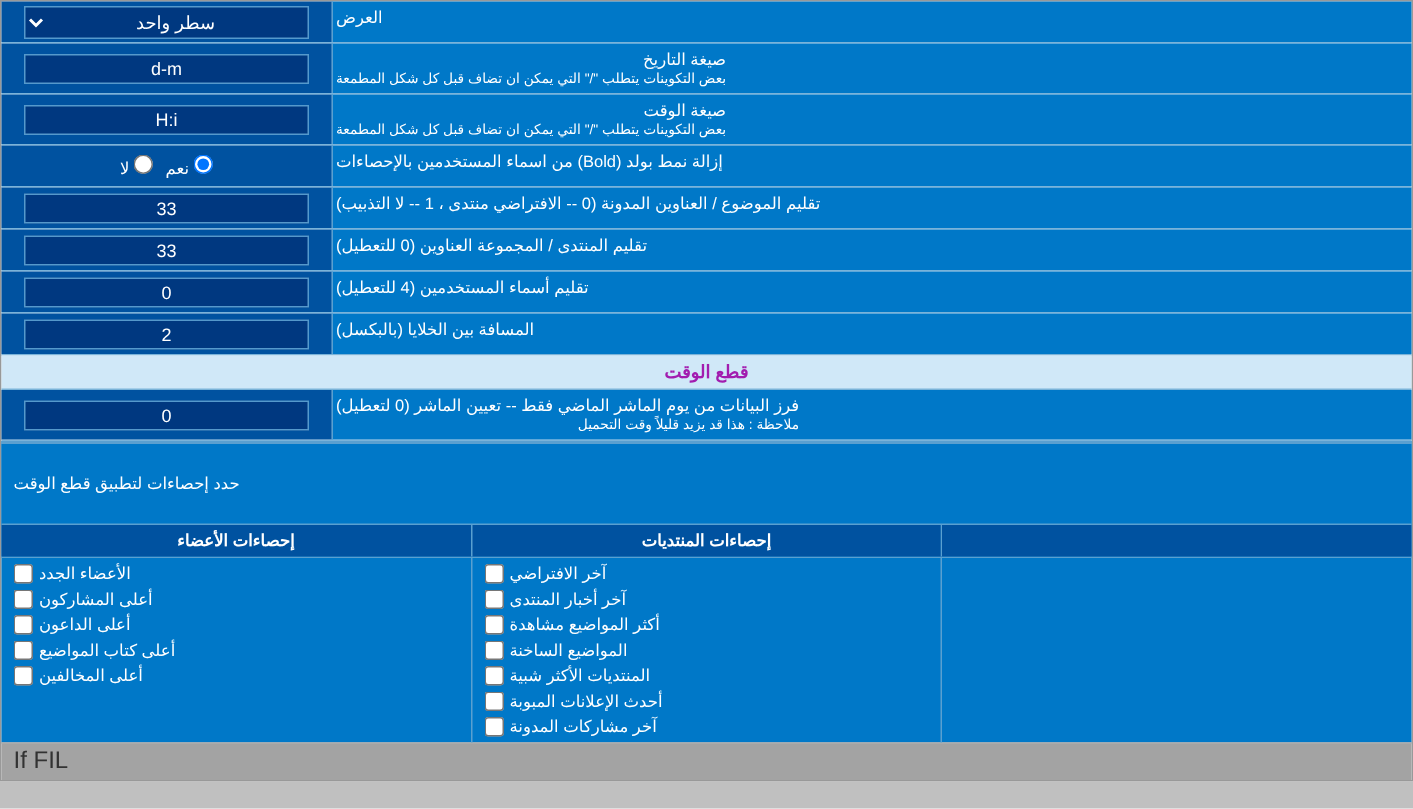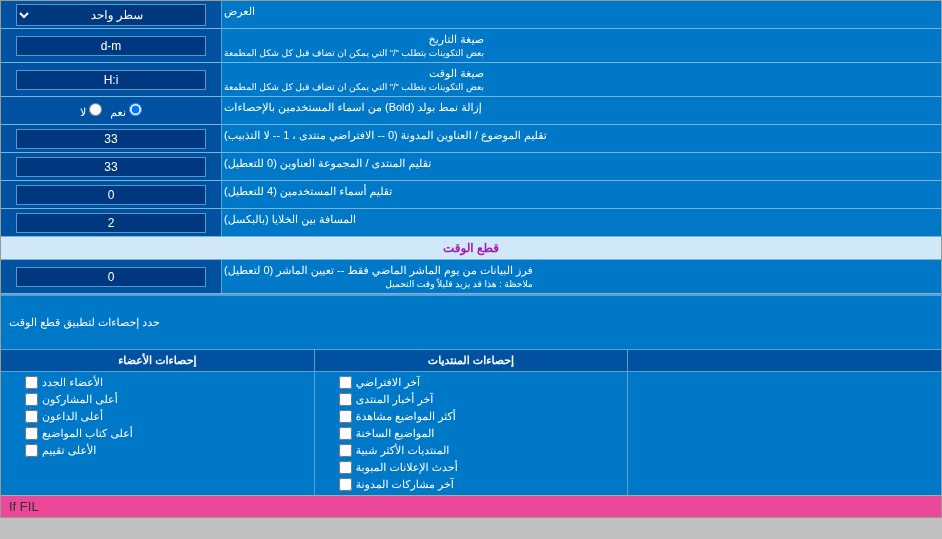--- a/index.html
+++ b/index.html
@@ -107,21 +107,21 @@
     }
     .checkboxes-header-cell:last-child {
       border-left: none;
     }
     .checkboxes-body-row {
       display: flex;
     }
     .checkboxes-col {
       flex: 1;
       border-left: 1px solid #5aa0d0;
-      padding: 2px 16px;
+      padding: 2px 0;
     }
     .checkboxes-col:last-child {
       border-left: none;
     }
     .checkbox-item {
       display: flex;
       align-items: center;
       justify-content: flex-end;
       padding: 2px 8px;
       color: #fff;
@@ -306,25 +306,25 @@
         </div>
         <div class="checkbox-item">
           <span>أعلى الداعون</span>
           <input type="checkbox" style="">
         </div>
         <div class="checkbox-item">
           <span>أعلى كتاب المواضيع</span>
           <input type="checkbox" style="">
         </div>
         <div class="checkbox-item">
-          <span>الأعلى تقييم</span>
-          <input type="checkbox" style="">
-        </div>
-      </div>
-    </div>
-
-  </div>
-
-  <div style="background:#ec4899; padding:3px 8px; font-size:13px; color:#333; text-align:left; border-top:1px solid #aaa;">
+          <span>أعلى المخالفين</span>
+          <input type="checkbox" style="">
+        </div>
+      </div>
+    </div>
+
+  </div>
+
+  <div style="background:#a3a3a3; padding:3px 8px; font-size:16px; color:#333; text-align:left; border-top:1px solid #aaa;">
     <span>If FIL</span>
   </div>
 
 </div>
 
 </body></html>

